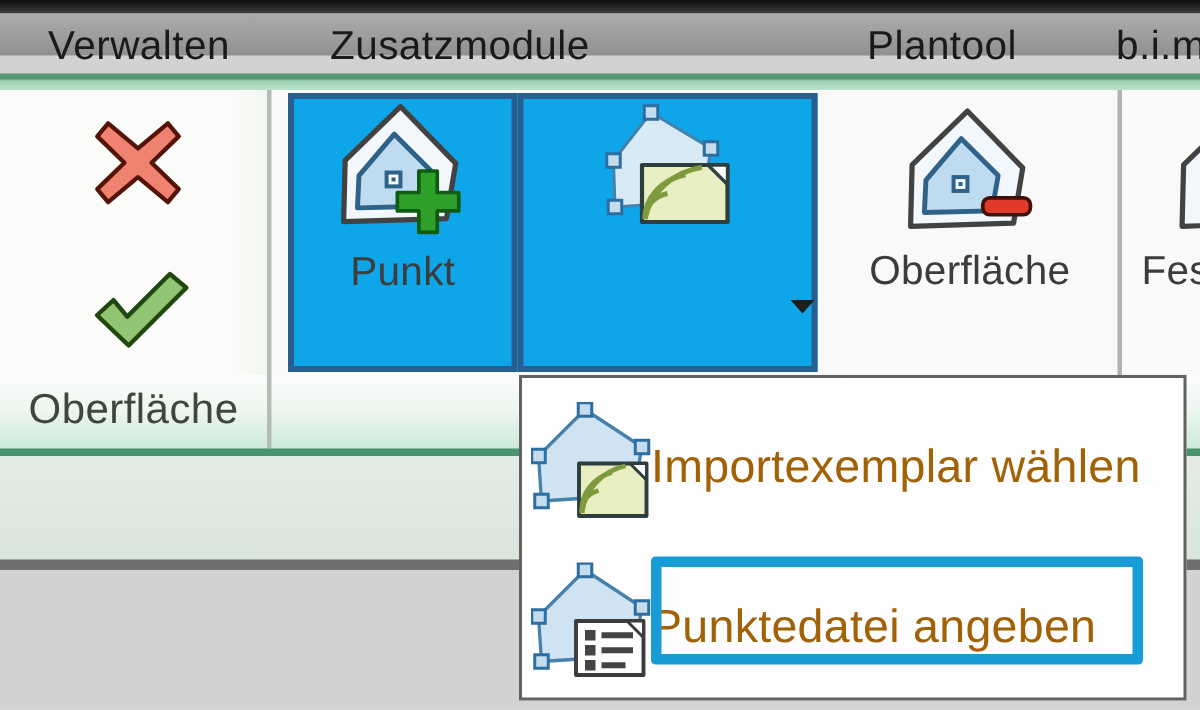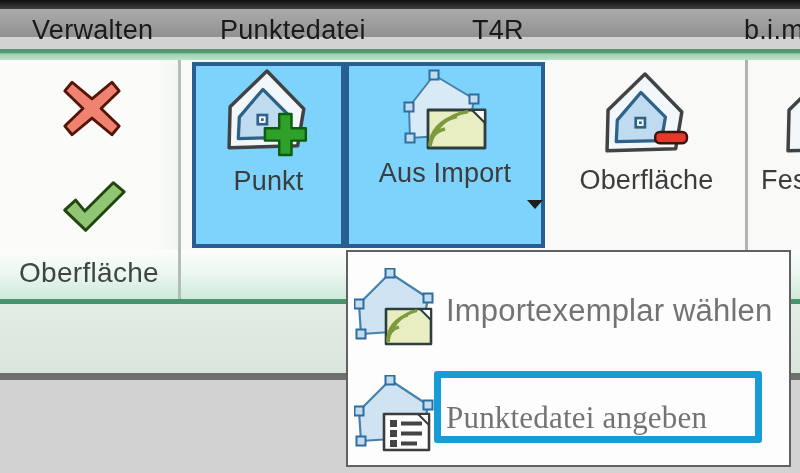--- a/index.html
+++ b/index.html
@@ -31,54 +31,54 @@
     background:linear-gradient(90deg,#fbfbf9 0%,#fbfbf9 88%,#f2f6f1 100%);}
   .vsep{position:absolute;top:60px;width:4px;height:239px;}
   .vsep.s1{left:178px;width:3px;background:#b3bdb5;}
   .vsep.s2{left:745px;width:3px;background:#b0b3b0;}
   .icon-btn{position:absolute;background:none;border:none;padding:0;cursor:pointer;}
   .icon-btn svg{display:block;}
   .bicon{overflow:visible;}
 
   .rbtn{position:absolute;top:62px;height:186px;box-sizing:border-box;
     display:flex;flex-direction:column;align-items:center;}
-  .rbtn.active{background:#7dd3fc;border:4px solid #275f90;}
+  .rbtn.active{background:#0ea5e9;border:4px solid #275f90;}
   .rbtn .bicon{margin-top:11px;}
   .rbtn.active .bicon{margin-top:4px;}
   .blabel{text-align:center;font-size:27px;line-height:40px;color:#3c3c3c;
     letter-spacing:0.2px;margin-top:3px;white-space:nowrap;}
   .drop-arrow{position:absolute;right:-2px;top:134px;width:0;height:0;
     border-left:8px solid transparent;border-right:8px solid transparent;
     border-top:9px solid #1d1d1d;}
 
   .panel-label{position:absolute;left:0;top:250px;width:178px;height:46px;
     font-size:28px;line-height:46px;color:#3f453f;text-align:center;letter-spacing:0.3px;}
 
   
   .menu{position:absolute;left:346px;top:250px;width:445px;height:217px;
     box-sizing:border-box;background:#fdfdfd;border:2px solid #616161;}
   .menu-item{position:absolute;left:0;width:439px;height:105px;display:flex;align-items:center;padding-top:5px;box-sizing:border-box;}
   .menu-item .micon{margin-left:6px;flex:0 0 auto;}
-  .menu-item .mlabel{margin-left:12px;margin-top:7px;font-size:31px;color:#737373;letter-spacing:0.2px;white-space:nowrap;}
+  .menu-item .mlabel{margin-top:7px;font-size:31px;color:#a16207;letter-spacing:0.2px;white-space:nowrap;}
   .mi1{top:0;}
-  .mi2{top:107px;font-family:Liberation Serif, serif;}
+  .mi2{top:107px;}
   .annotation-box{position:absolute;left:86px;top:119px;width:328px;height:72px;
     box-sizing:border-box;border:7px solid #189cd6;border-radius:3px;}
 </style>
 </head>
 <body>
 
 <div class="screen">
 
   <div class="titlebar"></div>
 
   <div class="tabbar">
     <div class="tab" style="left:32px">Verwalten</div>
-    <div class="tab" style="left:220px">Punktedatei</div>
-    <div class="tab" style="left:472px">T4R</div>
+    <div class="tab" style="left:220px">Zusatzmodule</div>
+    <div class="tab" style="left:578px">Plantool</div>
     <div class="tab" style="left:744px">b.i.m</div>
   </div>
 
   <div class="tab-accent"></div>
 
   <div class="ribbon"></div>
 
   <div class="panel-left"></div>
 
   <button class="icon-btn" style="left:60px;top:75px">
@@ -121,21 +121,20 @@
       </g>
       <g>
         <path d="M24 40 L81 40 L81 78 L24 78 Z" fill="#e9edc2" stroke="#2c3e3e" stroke-width="2.8" stroke-linejoin="round"></path>
         <path d="M26 76 A47 42 0 0 1 64 41.5" fill="none" stroke="#7e9a3e" stroke-width="3.4"></path>
         <path d="M26 76 A34 30 0 0 1 53 46.5" fill="none" stroke="#7e9a3e" stroke-width="3.4"></path>
         <path d="M26 76 A19 17 0 0 1 41 59" fill="none" stroke="#7e9a3e" stroke-width="3.4"></path>
         <path d="M68 40 L81 53 L81 40 Z" fill="#fcfcfc" stroke="#2c3e3e" stroke-width="2.2" stroke-linejoin="round"></path>
       </g>
     </svg>
     <div class="blabel">
-      <div>Aus Import</div>
     </div>
     <div class="drop-arrow"></div>
   </div>
 
   <div class="rbtn" style="left:553px;width:187px">
     <svg class="bicon" width="82" height="84" viewBox="0 0 80 82">
       <path d="M38 1 L74 38 L68 74 L1 76 L2 36 Z" fill="#f2f7fb" stroke="#424242" stroke-width="3.4" stroke-linejoin="round"></path>
       <path d="M34 19 L58 43 L54 66 L10 67 L11 46 Z" fill="#bedbf0" stroke="#2e6288" stroke-width="3.2" stroke-linejoin="round"></path>
       <rect x="29" y="44" width="9" height="9" fill="#f4fafd" stroke="#2e6288" stroke-width="2.6"></rect>
       <rect x="32.2" y="47.2" width="2.6" height="2.6" fill="#2e6288"></rect>

